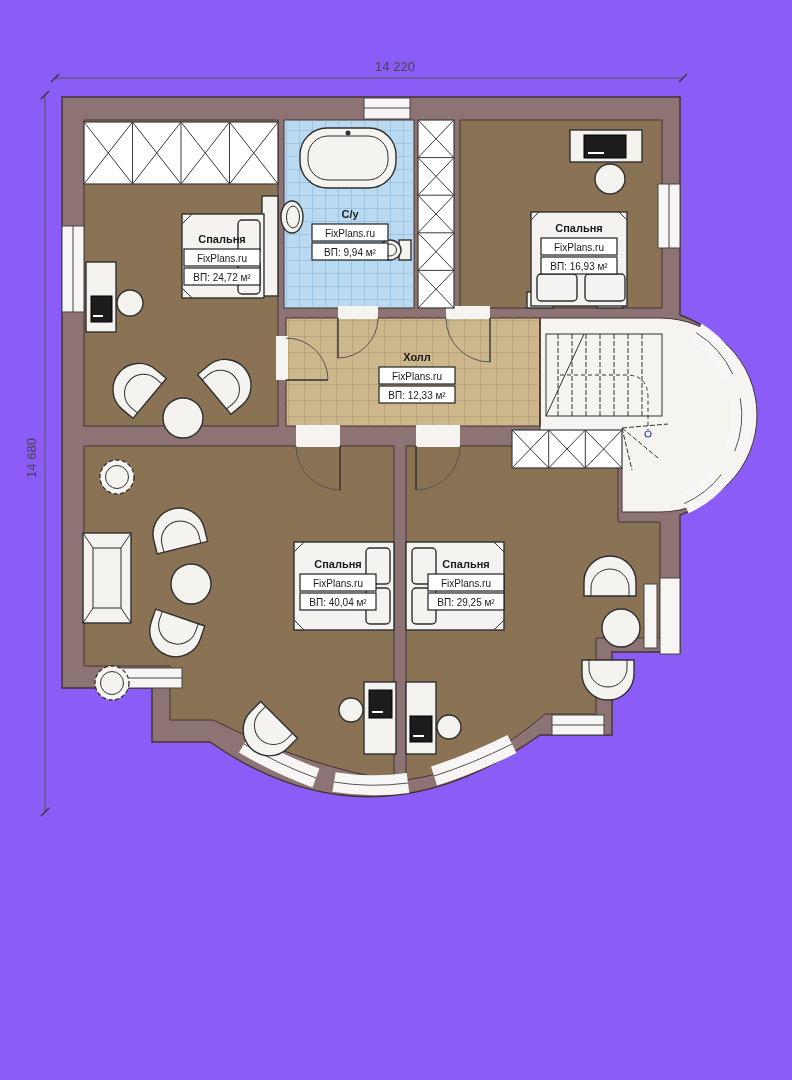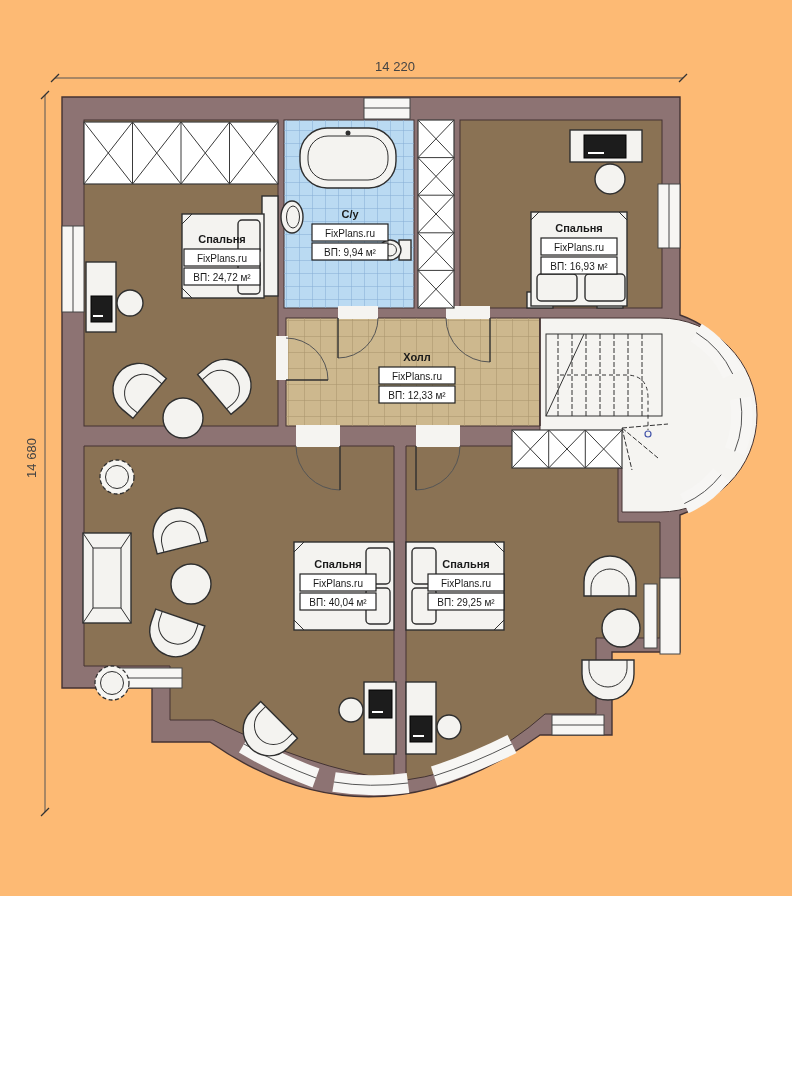--- a/index.html
+++ b/index.html
@@ -1,16 +1,16 @@
 <!DOCTYPE html>
 <html><head>
 <meta charset="utf-8">
 <style>
   html,body{margin:0;padding:0;background:#ffffff;}
-  .page{width:792px;height:896px;background:#fdba74;position:relative;overflow:hidden;
+  .page{width:792px;height:1080px;background:#8b5cf6;position:relative;overflow:hidden;
         font-family:"Liberation Sans", sans-serif;}
   svg{display:block;}
   text{font-family:"Liberation Sans", sans-serif;fill:#1a1a1a;}
   .dim-text{font-size:13px;fill:#444;}
   .room-name{font-size:11px;font-weight:bold;}
   .box-text{font-size:10px;}
   .wall-stroke{stroke:#443333;stroke-width:1.4;}
   .furn{fill:#f4f3f0;stroke:#2f2f2f;stroke-width:1.4;}
   .furn-line{fill:none;stroke:#2f2f2f;stroke-width:1;}
   .xline{fill:none;stroke:#3a3a3a;stroke-width:1;}

